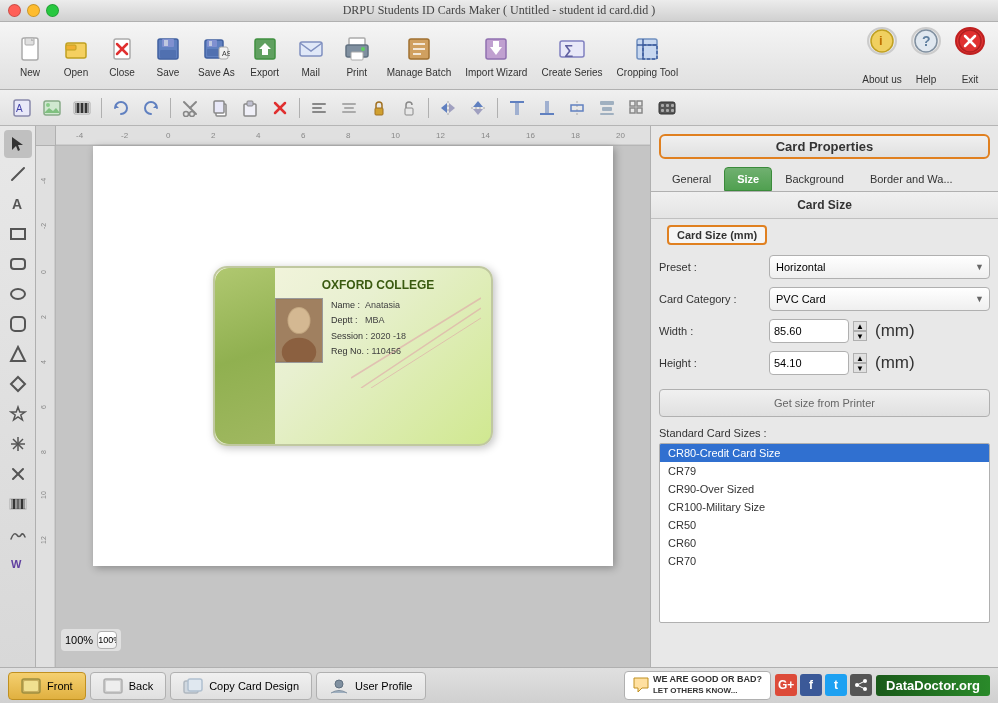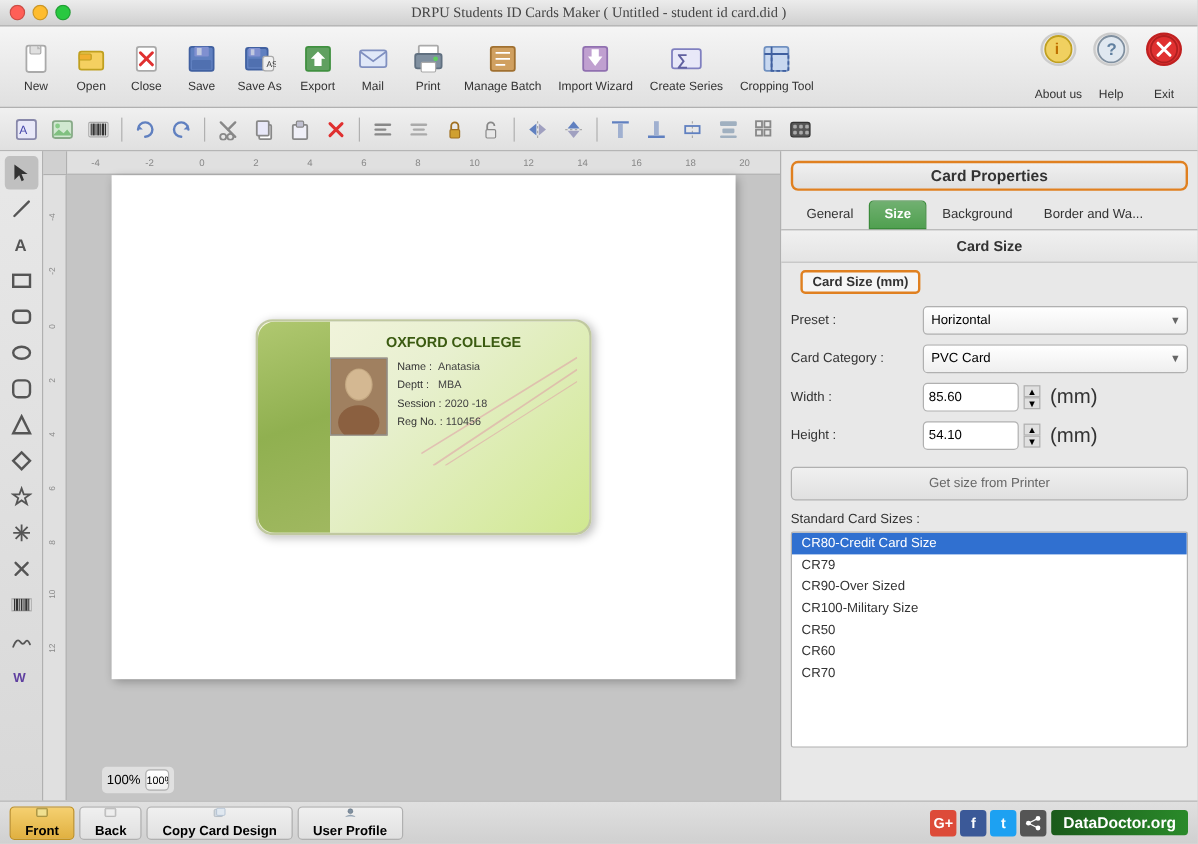--- a/index.html
+++ b/index.html
@@ -168,25 +168,24 @@
       border: 1px solid #999;
       flex-shrink: 0;
       overflow: hidden;
       display: flex; align-items: center; justify-content: center;
     }
     .id-info { font-size: 9px; color: #333; line-height: 1.7; }
     .id-info span { color: #444; }
 
     
     .zoom-control {
-      position: absolute; bottom: 6px; left: 25px;
+      position: absolute; bottom: 16px; left: 25px;
       display: flex; align-items: center; gap: 4px;
       background: #e0e0e0; border-radius: 4px; padding: 2px 4px;
       font-size: 11px;
-      margin-left: 24px;
     }
 
     
     .right-panel {
       width: 348px;
       background: #e8e8e8;
       border-left: 1px solid #b0b0b0;
       display: flex;
       flex-direction: column;
     }
@@ -303,21 +302,21 @@
       display: flex;
       align-items: center;
       padding: 0 8px;
       gap: 4px;
     }
     .bottom-btn {
       height: 28px; padding: 0 12px;
       background: linear-gradient(to bottom, #f0f0f0, #e0e0e0);
       border: 1px solid #b0b0b0; border-radius: 4px;
       cursor: pointer; display: flex; align-items: center; gap: 6px;
-      font-size: 11px; font-weight: 700; flex-direction: column;
+      font-size: 11px; font-weight: 400;
     }
     .bottom-btn.active { background: linear-gradient(to bottom, #f5d070, #e0b040); border-color: #c09020; }
     .bottom-right { margin-left: auto; display: flex; align-items: center; gap: 4px; }
     .feedback-area {
       background: white; border: 1px solid #b0b0b0; border-radius: 4px;
       padding: 2px 8px; font-size: 9px; color: #333; font-weight: bold;
       line-height: 1.3;
     }
     .social-icons { display: flex; gap: 3px; }
     .social-icon { width: 22px; height: 22px; border-radius: 3px; display: flex; align-items: center; justify-content: center; font-size: 12px; font-weight: bold; color: white; cursor: pointer; }
@@ -941,20 +940,31 @@
     <span>Copy Card Design</span>
   </div>
   <div class="bottom-btn">
     <svg width="20" height="16" viewBox="0 0 20 16">
         <circle cx="10" cy="6" r="4" fill="#8090a0" stroke="#607080" stroke-width="1"></circle>
         <path d="M2,15 Q10,10 18,15" fill="#a0b0c0" stroke="#8090a0" stroke-width="1"></path>
       </svg>
     <span>User Profile</span>
   </div>
   <div class="bottom-right">
+    <div class="feedback-area">
+      <div style="display:flex;align-items:center;gap:4px;">
+        <svg width="16" height="16" viewBox="0 0 16 16">
+            <polygon points="1,1 15,1 15,11 9,11 5,15 5,11 1,11" fill="#ffe0a0" stroke="#c09020" stroke-width="1"></polygon>
+          </svg>
+        <div>
+          <div style="font-size:9px;font-weight:bold;color:#333;">WE ARE GOOD OR BAD?</div>
+          <div style="font-size:8px;color:#333;">LET OTHERS KNOW...</div>
+        </div>
+      </div>
+    </div>
     <div class="social-icons">
       <div class="social-icon si-g">G+</div>
       <div class="social-icon si-f">f</div>
       <div class="social-icon si-t">t</div>
       <div class="social-icon si-s">
         <svg width="14" height="14" viewBox="0 0 14 14">
             <circle cx="11" cy="3" r="2" fill="white"></circle>
             <circle cx="11" cy="11" r="2" fill="white"></circle>
             <circle cx="3" cy="7" r="2" fill="white"></circle>
             <line x1="3" y1="7" x2="11" y2="3" stroke="white" stroke-width="1"></line>

